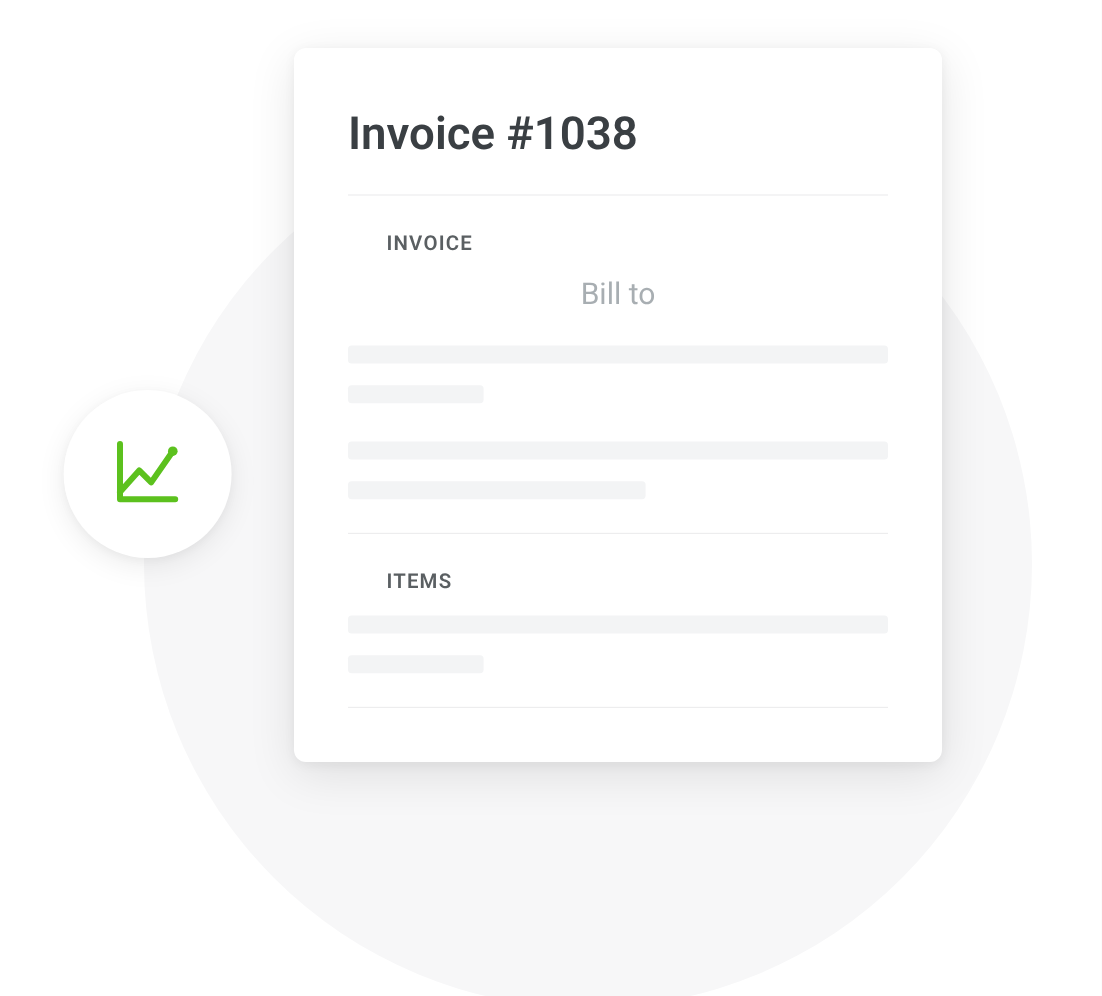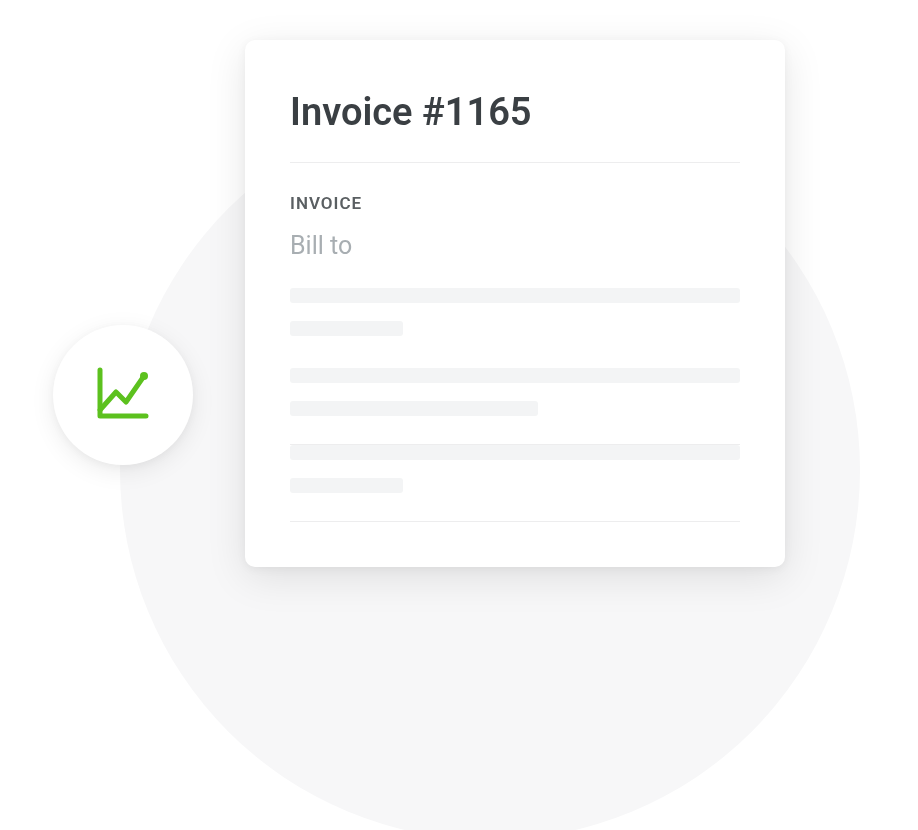--- a/index.html
+++ b/index.html
@@ -54,27 +54,29 @@
     }
     
     .section-label {
       font-size: 17px;
       font-weight: 600;
       letter-spacing: 1px;
       color: #5a5f62;
       text-transform: uppercase;
       margin-top: 30px;
       margin-bottom: 18px;
+      margin-left: 32px;
     }
     
     .bill-to {
       font-size: 25px;
       font-weight: 400;
       color: #a8aeb2;
       margin-bottom: 28px;
+      text-align: center;
     }
     
     .skeleton {
       background: #f3f4f5;
       border-radius: 3px;
       height: 15px;
       margin-bottom: 18px;
     }
     
     .skeleton.full { width: 100%; }
@@ -126,41 +128,42 @@
   <span>
     <svg viewBox="0 0 70 70" fill="none" stroke="#5cc11e" stroke-width="5" stroke-linecap="round" stroke-linejoin="round">
       <path d="M 12 12 L 12 58 L 58 58"></path>
       <path d="M 12 52 L 28 34 L 38 44 L 56 18"></path>
       <circle cx="56" cy="18" r="4" fill="#5cc11e" stroke="none"></circle>
     </svg>
   </span>
 </div>
 
 <div class="card">
-  <h1 class="title">Invoice #1165</h1>
+  <h1 class="title">Invoice #1038</h1>
   <div class="divider"></div>
 
   <div class="section-block">
     <div class="section-label">INVOICE</div>
     <div class="bill-to">Bill to</div>
 
     <div class="skeleton-group">
       <div class="skeleton full"></div>
       <div class="skeleton short"></div>
     </div>
     <div style="height:18px"></div>
     <div class="skeleton-group">
       <div class="skeleton full"></div>
       <div class="skeleton medium"></div>
     </div>
   </div>
 
   <div class="divider"></div>
 
   <div class="section-block items-section">
+    <div class="section-label">ITEMS</div>
     <div class="skeleton-group">
       <div class="skeleton full"></div>
       <div class="skeleton short"></div>
     </div>
   </div>
 
   <div class="divider"></div>
 
 </div>
 

